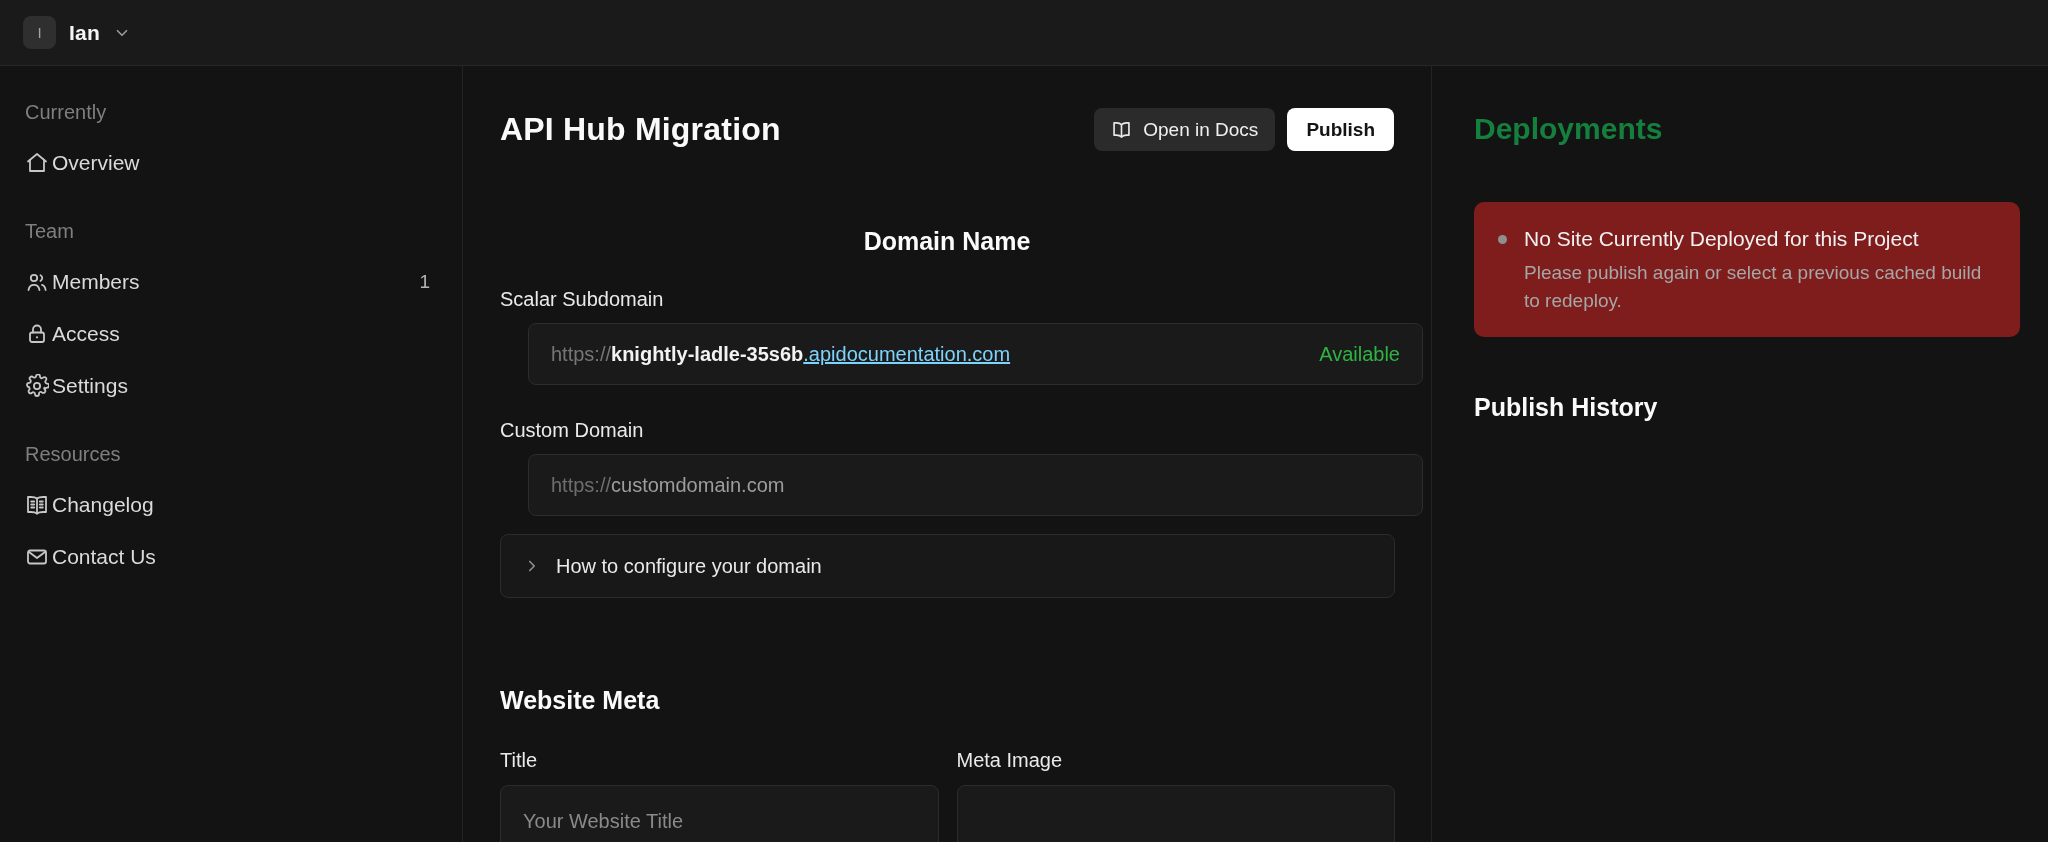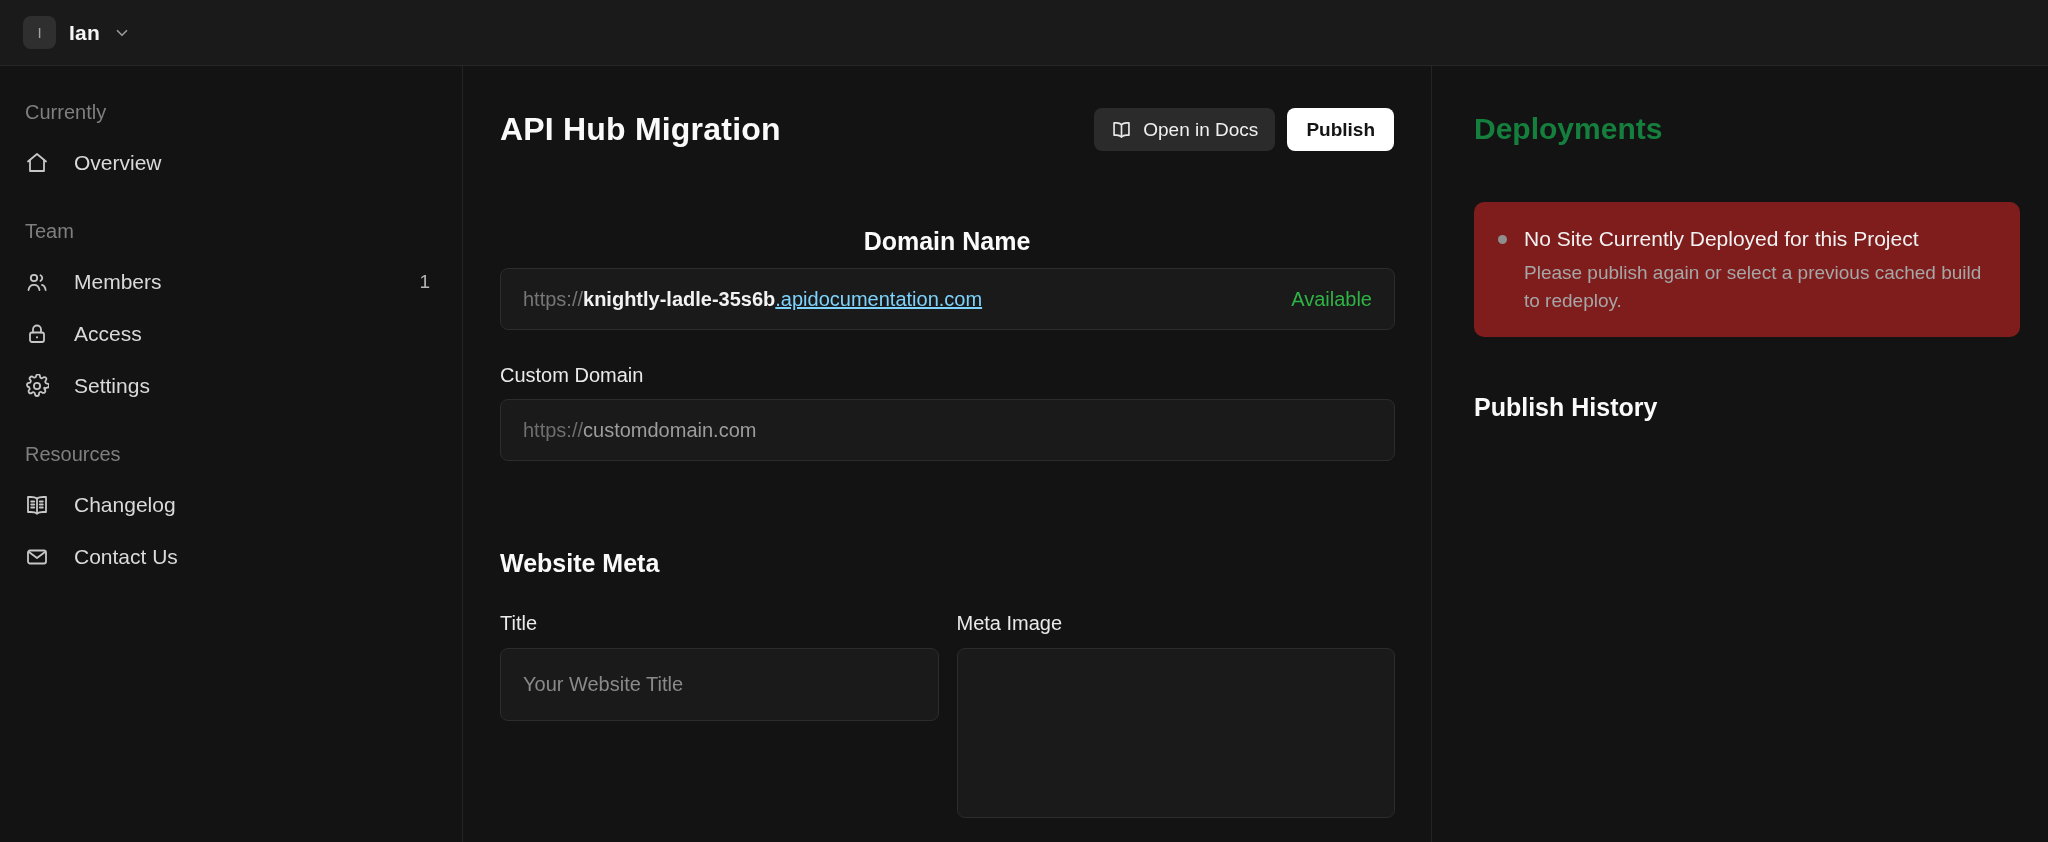--- a/index.html
+++ b/index.html
@@ -15,21 +15,21 @@
   .workspace-name { font-size:21px; font-weight:600; color:#f5f5f5; letter-spacing:.2px; }
   .chev { display:flex; align-items:center; color:#9a9a9a; }
 
   
   .cols { flex:1; display:flex; min-height:0; }
 
   
   .sidebar { width:463px; flex:0 0 463px; border-right:1px solid #242424; padding:34px 24px 0 25px; }
   .side-section + .side-section { margin-top:30px; }
   .side-label { color:#7f7f7f; font-size:20px; line-height:24px; margin-bottom:13px; }
-  .side-item { height:52px; display:flex; align-items:center; gap:25px; font-size:21px;
+  .side-item { height:52px; display:flex; align-items:center; gap:3px; font-size:21px;
                color:#dadada; cursor:pointer; }
   .side-item .ic { display:flex; align-items:center; color:#c7c7c7; }
   .side-badge { margin-left:auto; margin-right:8px; color:#b5b5b5; font-size:19px; }
 
   
   .main { flex:0 0 969px; width:969px; border-right:1px solid #242424; padding:0 37px; overflow:hidden; }
   .main-header { display:flex; justify-content:space-between; align-items:center; margin-top:42px; }
   .page-title { font-size:32px; font-weight:700; color:#fafafa; margin:0; letter-spacing:.2px; }
   .header-actions { display:flex; gap:12px; align-items:center; }
   .btn { height:43px; border-radius:8px; display:flex; align-items:center; font-size:19px; cursor:pointer; }
@@ -37,21 +37,21 @@
   .btn-docs .ic { display:flex; align-items:center; color:#e8e8e8; }
   .btn-publish { background:#ffffff; color:#141414; font-weight:600; padding:0 19px; }
 
   .section-heading { font-size:25px; font-weight:600; color:#fafafa; margin:0; }
   .mt-domain { margin-top:76px;text-align:center; }
   .mt-meta   { margin-top:88px; }
   .field-label { font-size:20px; color:#eaeaea; margin-top:32px; }
   .field-label.second { margin-top:34px; }
 
   .input-box { margin-top:12px; height:62px; width:895px; background:#1a1a1a; border:1px solid #2c2c2c;
-               border-radius:8px; display:flex; align-items:center; padding:0 22px; font-size:20px; cursor:text; }
+               border-radius:8px; display:flex; align-items:center; padding:0 22px; font-size:20px; cursor:text;margin-left:28px; }
   .url-scheme { color:#767676; }
   .url-value  { color:#f2f2f2; font-weight:600; }
   .url-suffix { color:#7dd3fc;text-decoration:underline; }
   .availability { margin-left:auto; font-size:20px; }
   .ph-dim  { color:#6e6e6e; }
   .ph-lite { color:#9d9d9d; }
 
   .config-box { margin-top:18px; height:64px; width:895px; background:#181818; border:1px solid #2c2c2c;
                 border-radius:8px; display:flex; align-items:center; gap:15px; padding:0 22px; cursor:pointer; }
   .config-box .ic { display:flex; align-items:center; color:#8f8f8f; }
@@ -186,33 +186,42 @@
                 </svg>
             </span>
             <span>Open in Docs</span>
           </div>
           <div class="btn btn-publish">Publish</div>
         </div>
       </div>
 
       <h2 class="section-heading mt-domain">Domain Name</h2>
 
+      <div class="field-label">Scalar Subdomain</div>
       <div class="input-box">
         <span class="url-scheme">https://</span>
           <span class="url-value">knightly-ladle-35s6b</span>
           <span class="url-suffix">.apidocumentation.com</span>
         <span class="availability" style="color: rgb(47, 179, 68);">Available</span>
       </div>
 
       <div class="field-label second">Custom Domain</div>
       <div class="input-box">
         <span class="ph-dim">https://</span>
           <span class="ph-lite">customdomain.com</span>
       </div>
 
+      <div class="config-box">
+        <span class="ic">
+          <svg width="18" height="18" viewBox="0 0 24 24" fill="none" stroke="currentColor" stroke-width="2.2" stroke-linecap="round" stroke-linejoin="round">
+              <polyline points="9 6 15 12 9 18"></polyline>
+            </svg>
+        </span>
+        <span class="config-text">How to configure your domain</span>
+      </div>
 
       <h2 class="section-heading mt-meta">Website Meta</h2>
 
       <div class="meta-grid">
         <div class="meta-cell">
           <div class="field-label">Title</div>
           <input class="title-input" type="text" placeholder="Your Website Title" style="">
         </div>
         <div class="meta-cell">
           <div class="field-label">Meta Image</div>

